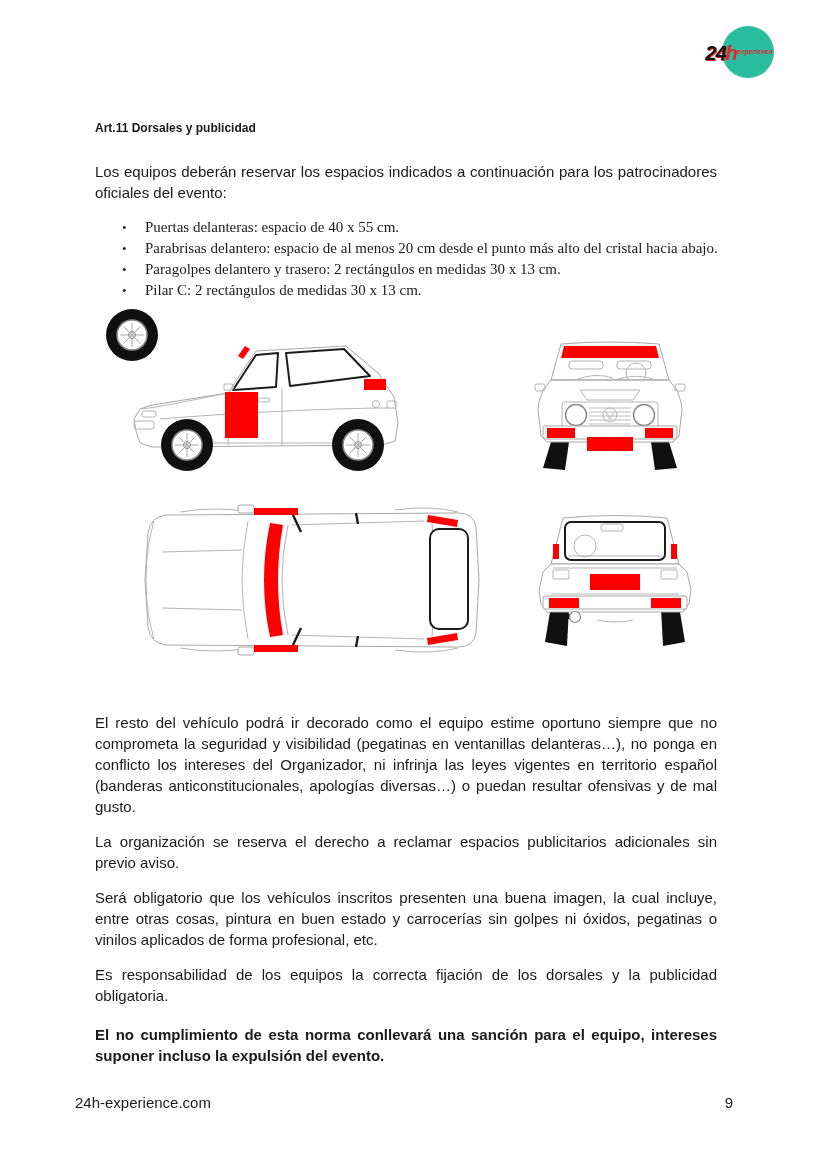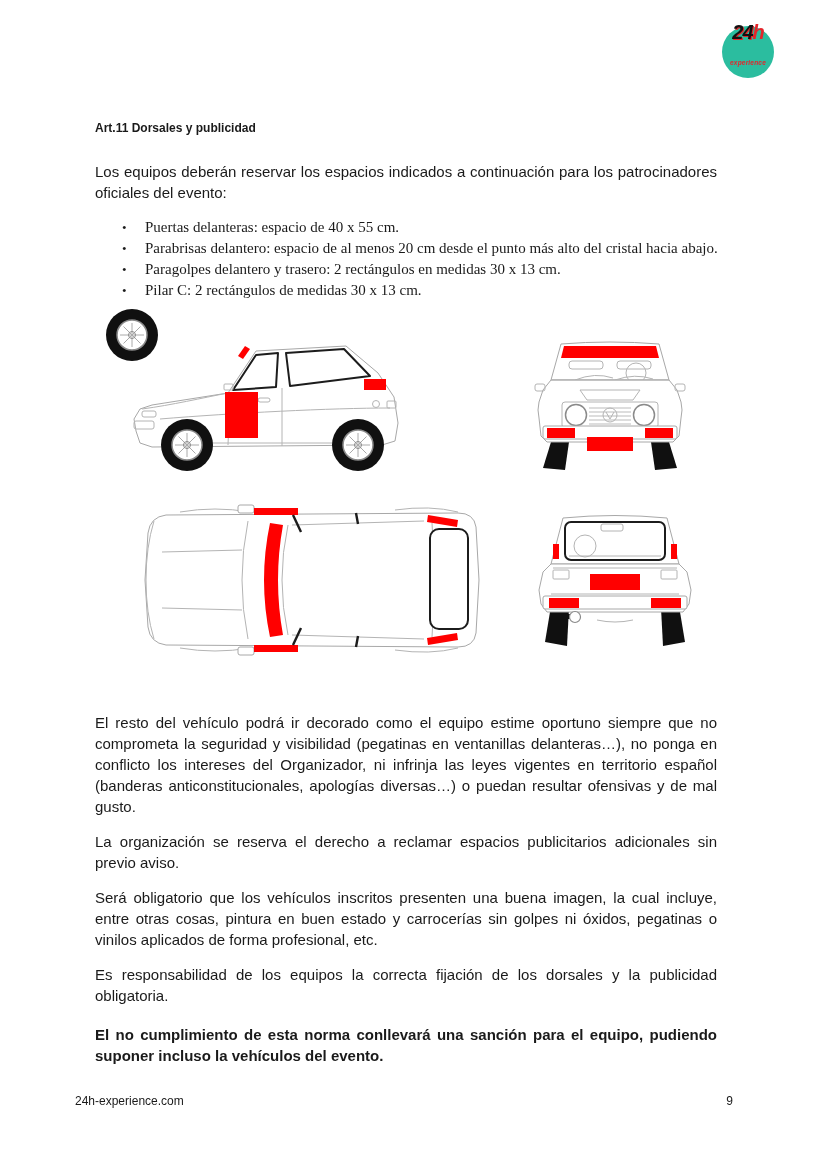--- a/index.html
+++ b/index.html
@@ -10,23 +10,22 @@
     font-family:"Liberation Sans", sans-serif;
     color:#1a1a1a;
     overflow:hidden;
   }
 
   
   .logo {
     position:absolute; left:722px; top:26px;
     width:52px; height:52px; border-radius:50%;
     background:#2bbd9f;
-    display:flex; flex-direction:column; align-items:center; justify-content:center;
+    display:flex; flex-direction:row; align-items:center; justify-content:center;
     line-height:1;
-    gap:17px;
   }
   .logo .big {
     font-style:italic; font-weight:bold; font-size:20px; letter-spacing:-1px;
     margin-top:2px;
   }
   .logo .big .num { color:#111; text-shadow:1px 1px 0 #e4252b; }
   .logo .big .ltr { color:#e4252b; }
   .logo .word {
     font-style:italic; font-weight:bold; font-size:6.5px; color:#e4252b;
     margin-top:1px; letter-spacing:0.2px;
@@ -75,21 +74,21 @@
   .glass     { fill:#ffffff; stroke:#1c1c1c; stroke-width:2; stroke-linejoin:round; }
   .dark-tick { fill:none; stroke:#1c1c1c; stroke-width:2.4; }
   .hl        { fill:#ff0000; stroke:none; }
   .tire      { fill:#101010; stroke:none; }
 
   
   .footer {
     position:absolute; left:0; top:1094px; width:819px;
     display:flex; justify-content:space-between;
     padding:0 86px 0 75px; box-sizing:border-box;
-    font-size:12px;
+    font-size:15px;
   }
 </style>
 </head>
 <body>
 
 <div class="page">
 
   <div class="logo">
     <div class="big">
       <span class="num">24</span><span class="ltr">h</span>
@@ -206,21 +205,21 @@
         <rect x="27" y="102" width="6" height="5" fill="#111111"></rect>
         <circle cx="38" cy="105" r="5.5" fill="#ffffff" stroke="#8a8a8a" stroke-width="1.2"></circle>
         <path class="thin-line" d="M60 108 Q78 112 96 108"></path>
       </svg>
     </div>
 
     <p class="para">El resto del vehículo podrá ir decorado como el equipo estime oportuno siempre que no comprometa la seguridad y visibilidad (pegatinas en ventanillas delanteras…), no ponga en conflicto los intereses del Organizador, ni infrinja las leyes vigentes en territorio español (banderas anticonstitucionales, apologías diversas…) o puedan resultar ofensivas y de mal gusto.</p>
     <p class="para">La organización se reserva el derecho a reclamar espacios publicitarios adicionales sin previo aviso.</p>
     <p class="para">Será obligatorio que los vehículos inscritos presenten una buena imagen, la cual incluye, entre otras cosas, pintura en buen estado y carrocerías sin golpes ni óxidos, pegatinas o vinilos aplicados de forma profesional, etc.</p>
     <p class="para">Es responsabilidad de los equipos la correcta fijación de los dorsales y la publicidad obligatoria.</p>
-    <p class="para bold-note">El no cumplimiento de esta norma conllevará una sanción para el equipo, pudiendo suponer incluso la vehículos del evento.</p>
+    <p class="para bold-note">El no cumplimiento de esta norma conllevará una sanción para el equipo, intereses suponer incluso la expulsión del evento.</p>
   </div>
 
   <div class="footer">
     <span>24h-experience.com</span>
     <span>9</span>
   </div>
 
 </div>
 
 </body></html>

